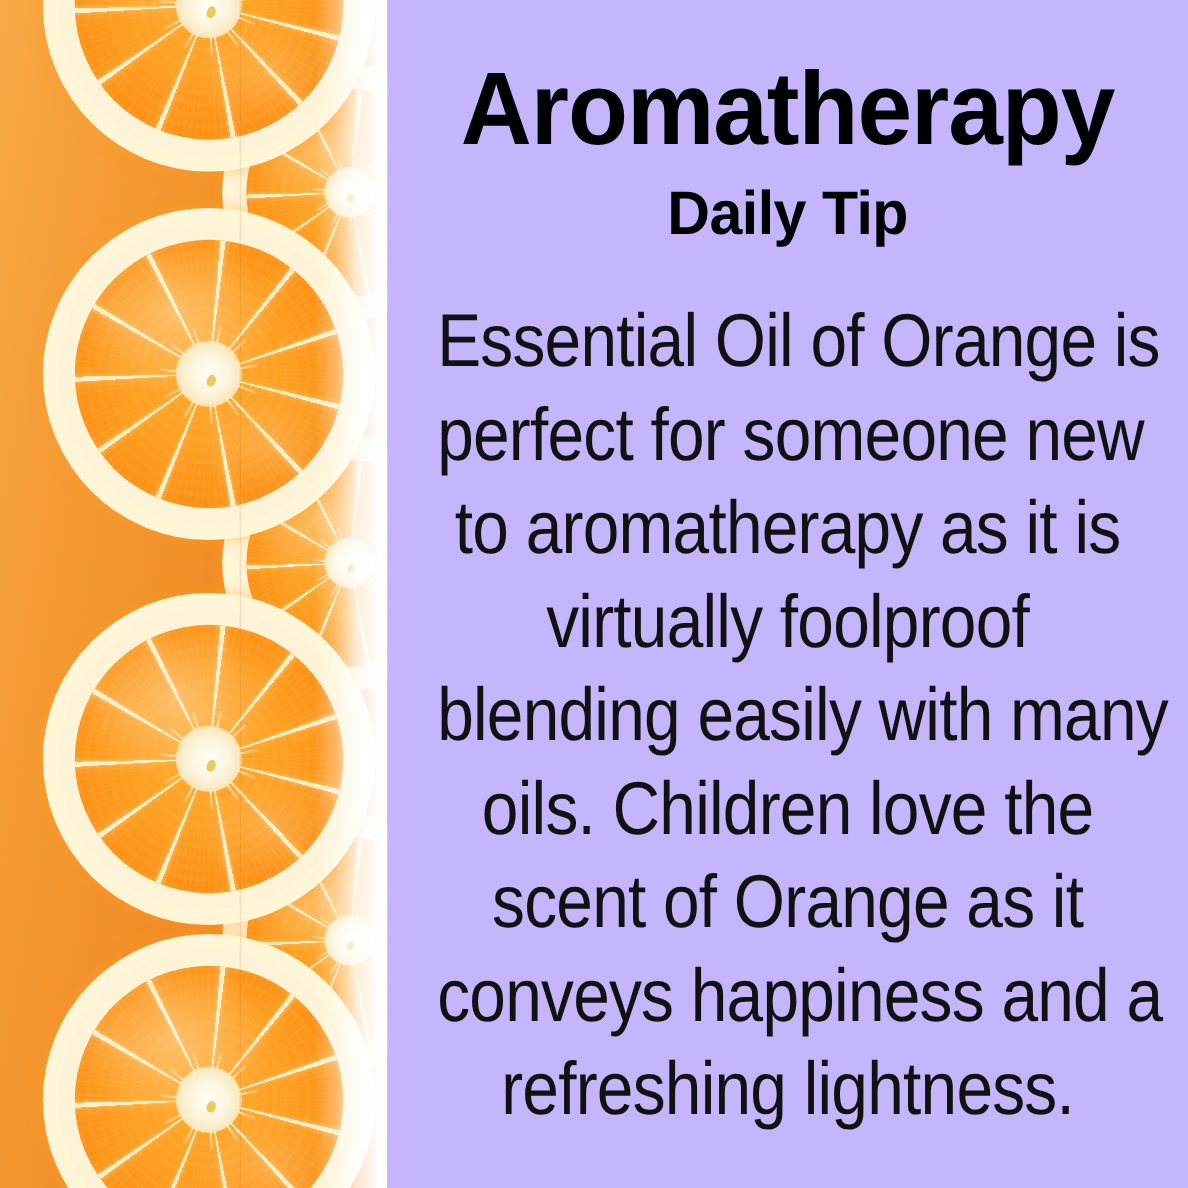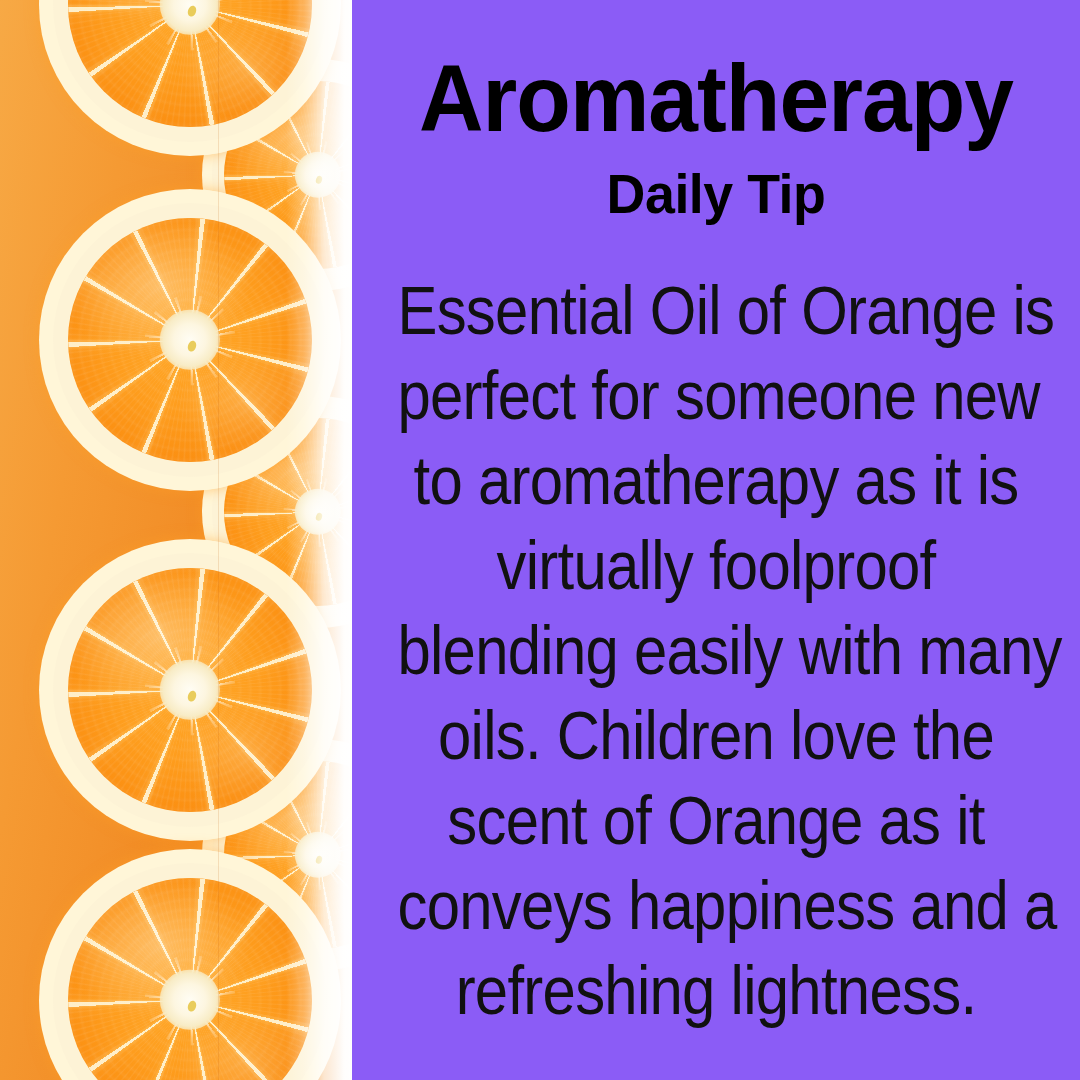--- a/index.html
+++ b/index.html
@@ -5,21 +5,21 @@
   html, body {
     margin: 0;
     padding: 0;
     background: #ffffff;
   }
 
   #canvas {
     position: relative;
     width: 1080px;
     height: 1080px;
-    background: #8b5cf6;
+    background: #c4b5fd;
     overflow: hidden;
     font-family: "Liberation Sans", sans-serif;
   }
 
   
 
   #photo-strip {
     position: absolute;
     left: 0;
     top: 0;

